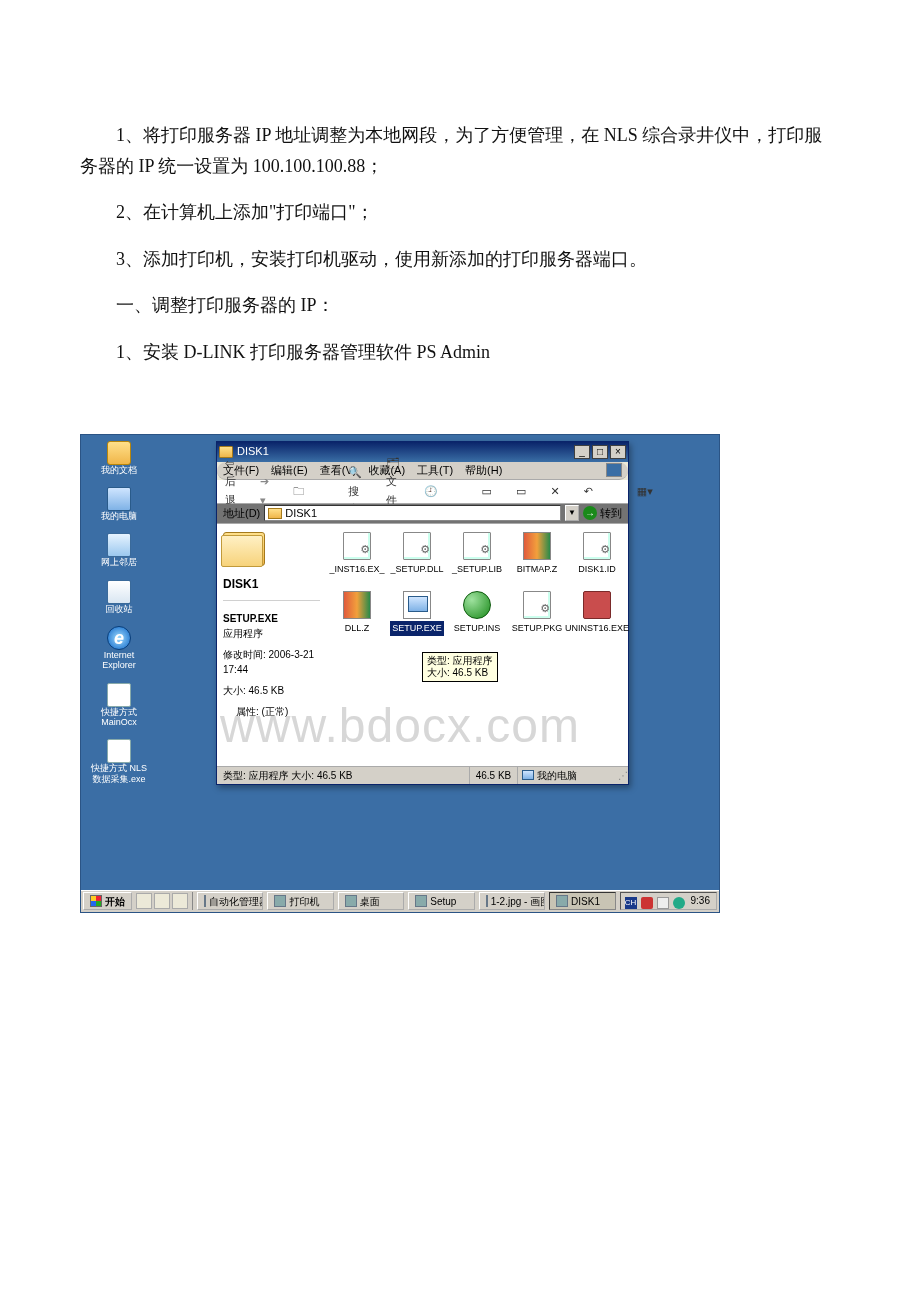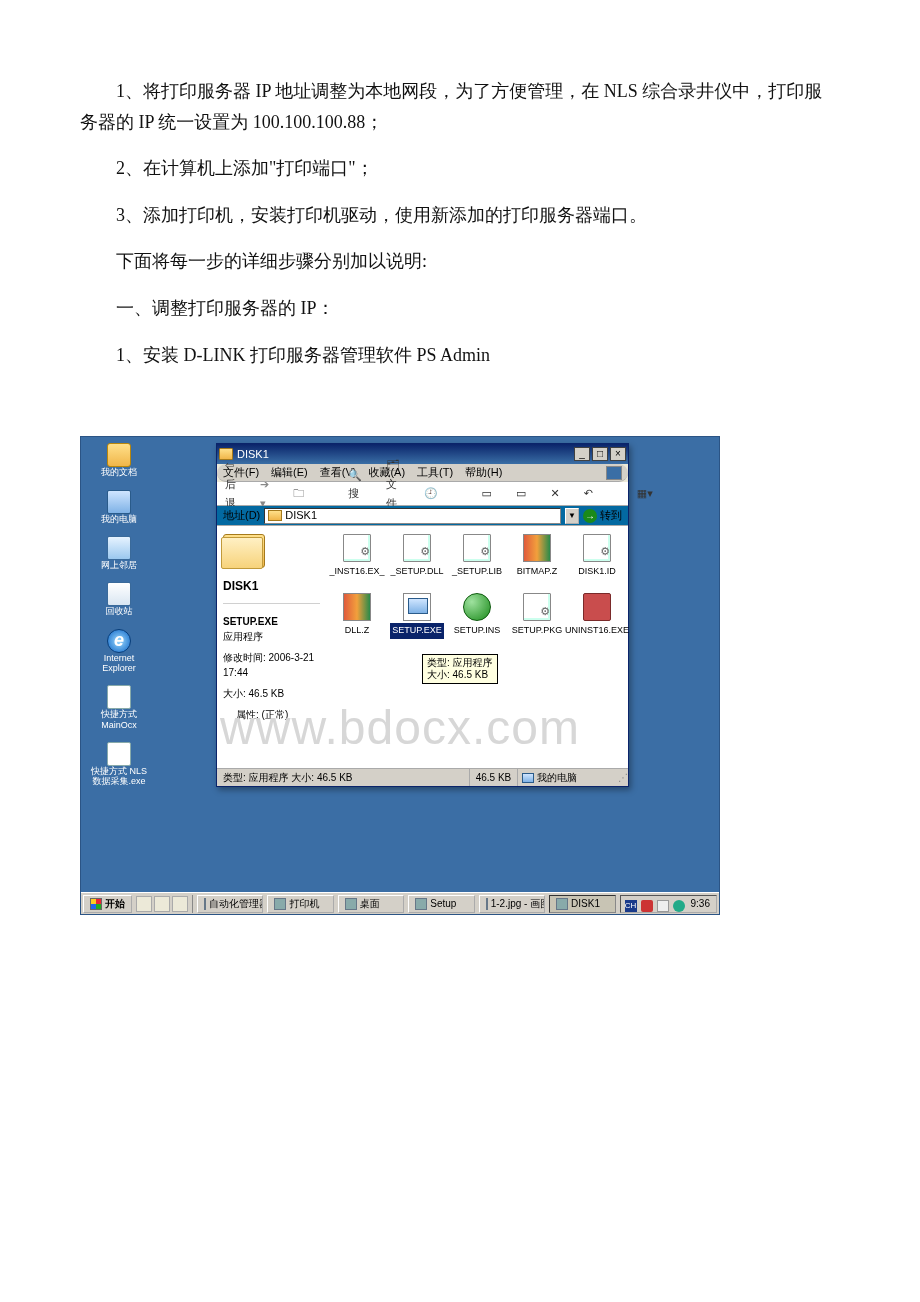--- a/index.html
+++ b/index.html
@@ -1,18 +1,18 @@
 <!DOCTYPE html>
 <html><head>
 <meta charset="utf-8">
 <style>
   * { box-sizing: border-box; }
   body { margin: 0; font-family: "SimSun", "Songti SC", serif; font-size: 18px; line-height: 1.7; color: #111; }
   .page { width: 920px; margin: 0 auto; padding: 0; }
-  .doc-text { padding: 76px 80px 30px 80px; }
+  .doc-text { padding: 120px 80px 30px 80px; }
   .doc-text p { margin: 0 0 16px 0; text-indent: 2em; }
   .desktop-shot {
     margin: 20px 80px 40px 80px;
     width: 640px; height: 479px;
     background: #3b6ea5;
     position: relative;
     font-family: "Tahoma","Microsoft YaHei",sans-serif;
     font-size: 10px; color: #fff;
     border: 1px solid #2b5485;
     overflow: hidden;
@@ -45,21 +45,21 @@
   .titlebar .folder-ic { width: 14px; height: 12px; background: linear-gradient(#ffe08a,#f0b64a); border:1px solid #a57a1c; border-radius:1px; margin-right:4px; }
   .titlebar .ttl { flex:1; }
   .winbtns { display:flex; gap:2px; }
   .winbtn { width:16px; height:14px; background:#d4d0c8; border:1px solid #404040; color:#000; font-size:10px; line-height:12px; text-align:center; }
   .menubar { height:18px; background:#d4d0c8; display:flex; align-items:center; gap:12px; padding:0 6px; font-size:11px; border-bottom:1px solid #aaa;border-radius:9px; }
   .menubar .menu-logo { margin-left:auto; width:16px; height:14px; background:#3a6ea5; border:1px solid #888; }
   .toolbar { height:24px; background:#ffffff; display:flex; align-items:center; gap:20px; padding:0 6px; font-size:11px; border-bottom:1px solid #aaa; }
   .tbtn { padding:0 2px; color:#333; }
   .tbtn.dis { color:#888; }
   .sep { width:1px; height:16px; background:#aaa; }
-  .addrbar { height:20px; background:#0369a1; display:flex; align-items:center; gap:4px; padding:0 6px; font-size:11px; border-bottom:1px solid #aaa; }
+  .addrbar { height:20px; background:#737373; display:flex; align-items:center; gap:4px; padding:0 6px; font-size:11px; border-bottom:1px solid #aaa; }
   .addrbox { flex:1; background:#fff; border:1px inset #888; height:16px; display:flex; align-items:center; padding:0 3px; gap:3px; }
   .addrbox .folder-ic { width:14px; height:11px; background:linear-gradient(#ffe08a,#f0b64a); border:1px solid #a57a1c; }
   .addrdrop { width:14px; height:16px; background:#d4d0c8; border:1px outset #fff; text-align:center; line-height:13px; font-size:8px; }
   .gobtn { display:flex; align-items:center; gap:3px; }
   .gobtn .g { width:14px; height:14px; background:#1a8a1a; border-radius:50%; color:#fff; text-align:center; line-height:14px; font-size:10px; }
 
   .content { flex:1; background:#fff; display:flex; position:relative; }
   .leftpane { width:110px; padding:8px 6px; border-right: none; }
   .folder-hero { width:42px; height:34px; background:linear-gradient(#ffe08a,#f0b64a); border:1px solid #a57a1c; border-radius:3px; position:relative; margin-bottom:8px;}
   .folder-hero::before { content:""; position:absolute; left:-3px; top:2px; width:40px; height:30px; background:linear-gradient(#fff0c4,#f7d37b); border:1px solid #c19a3a; border-radius:2px; }
@@ -116,21 +116,20 @@
 </style>
 </head>
 <body>
 
 <div class="page">
 
   <div class="doc-text">
     <p style="text-indent:2em;">1、将打印服务器 IP 地址调整为本地网段，为了方便管理，在 NLS 综合录井仪中，打印服务器的 IP 统一设置为 100.100.100.88；</p>
     <p>2、在计算机上添加"打印端口"；</p>
     <p>3、添加打印机，安装打印机驱动，使用新添加的打印服务器端口。</p>
-    <p>下面将每一步的详细步骤分别加以说明:</p>
     <p>一、调整打印服务器的 IP：</p>
     <p>1、安装 D-LINK 打印服务器管理软件 PS Admin</p>
   </div>
 
   <div class="desktop-shot">
 
     <div class="desktop-icons">
       <div class="dicon">
         <div class="glyph c-doc"></div>
         <span>我的文档</span>

